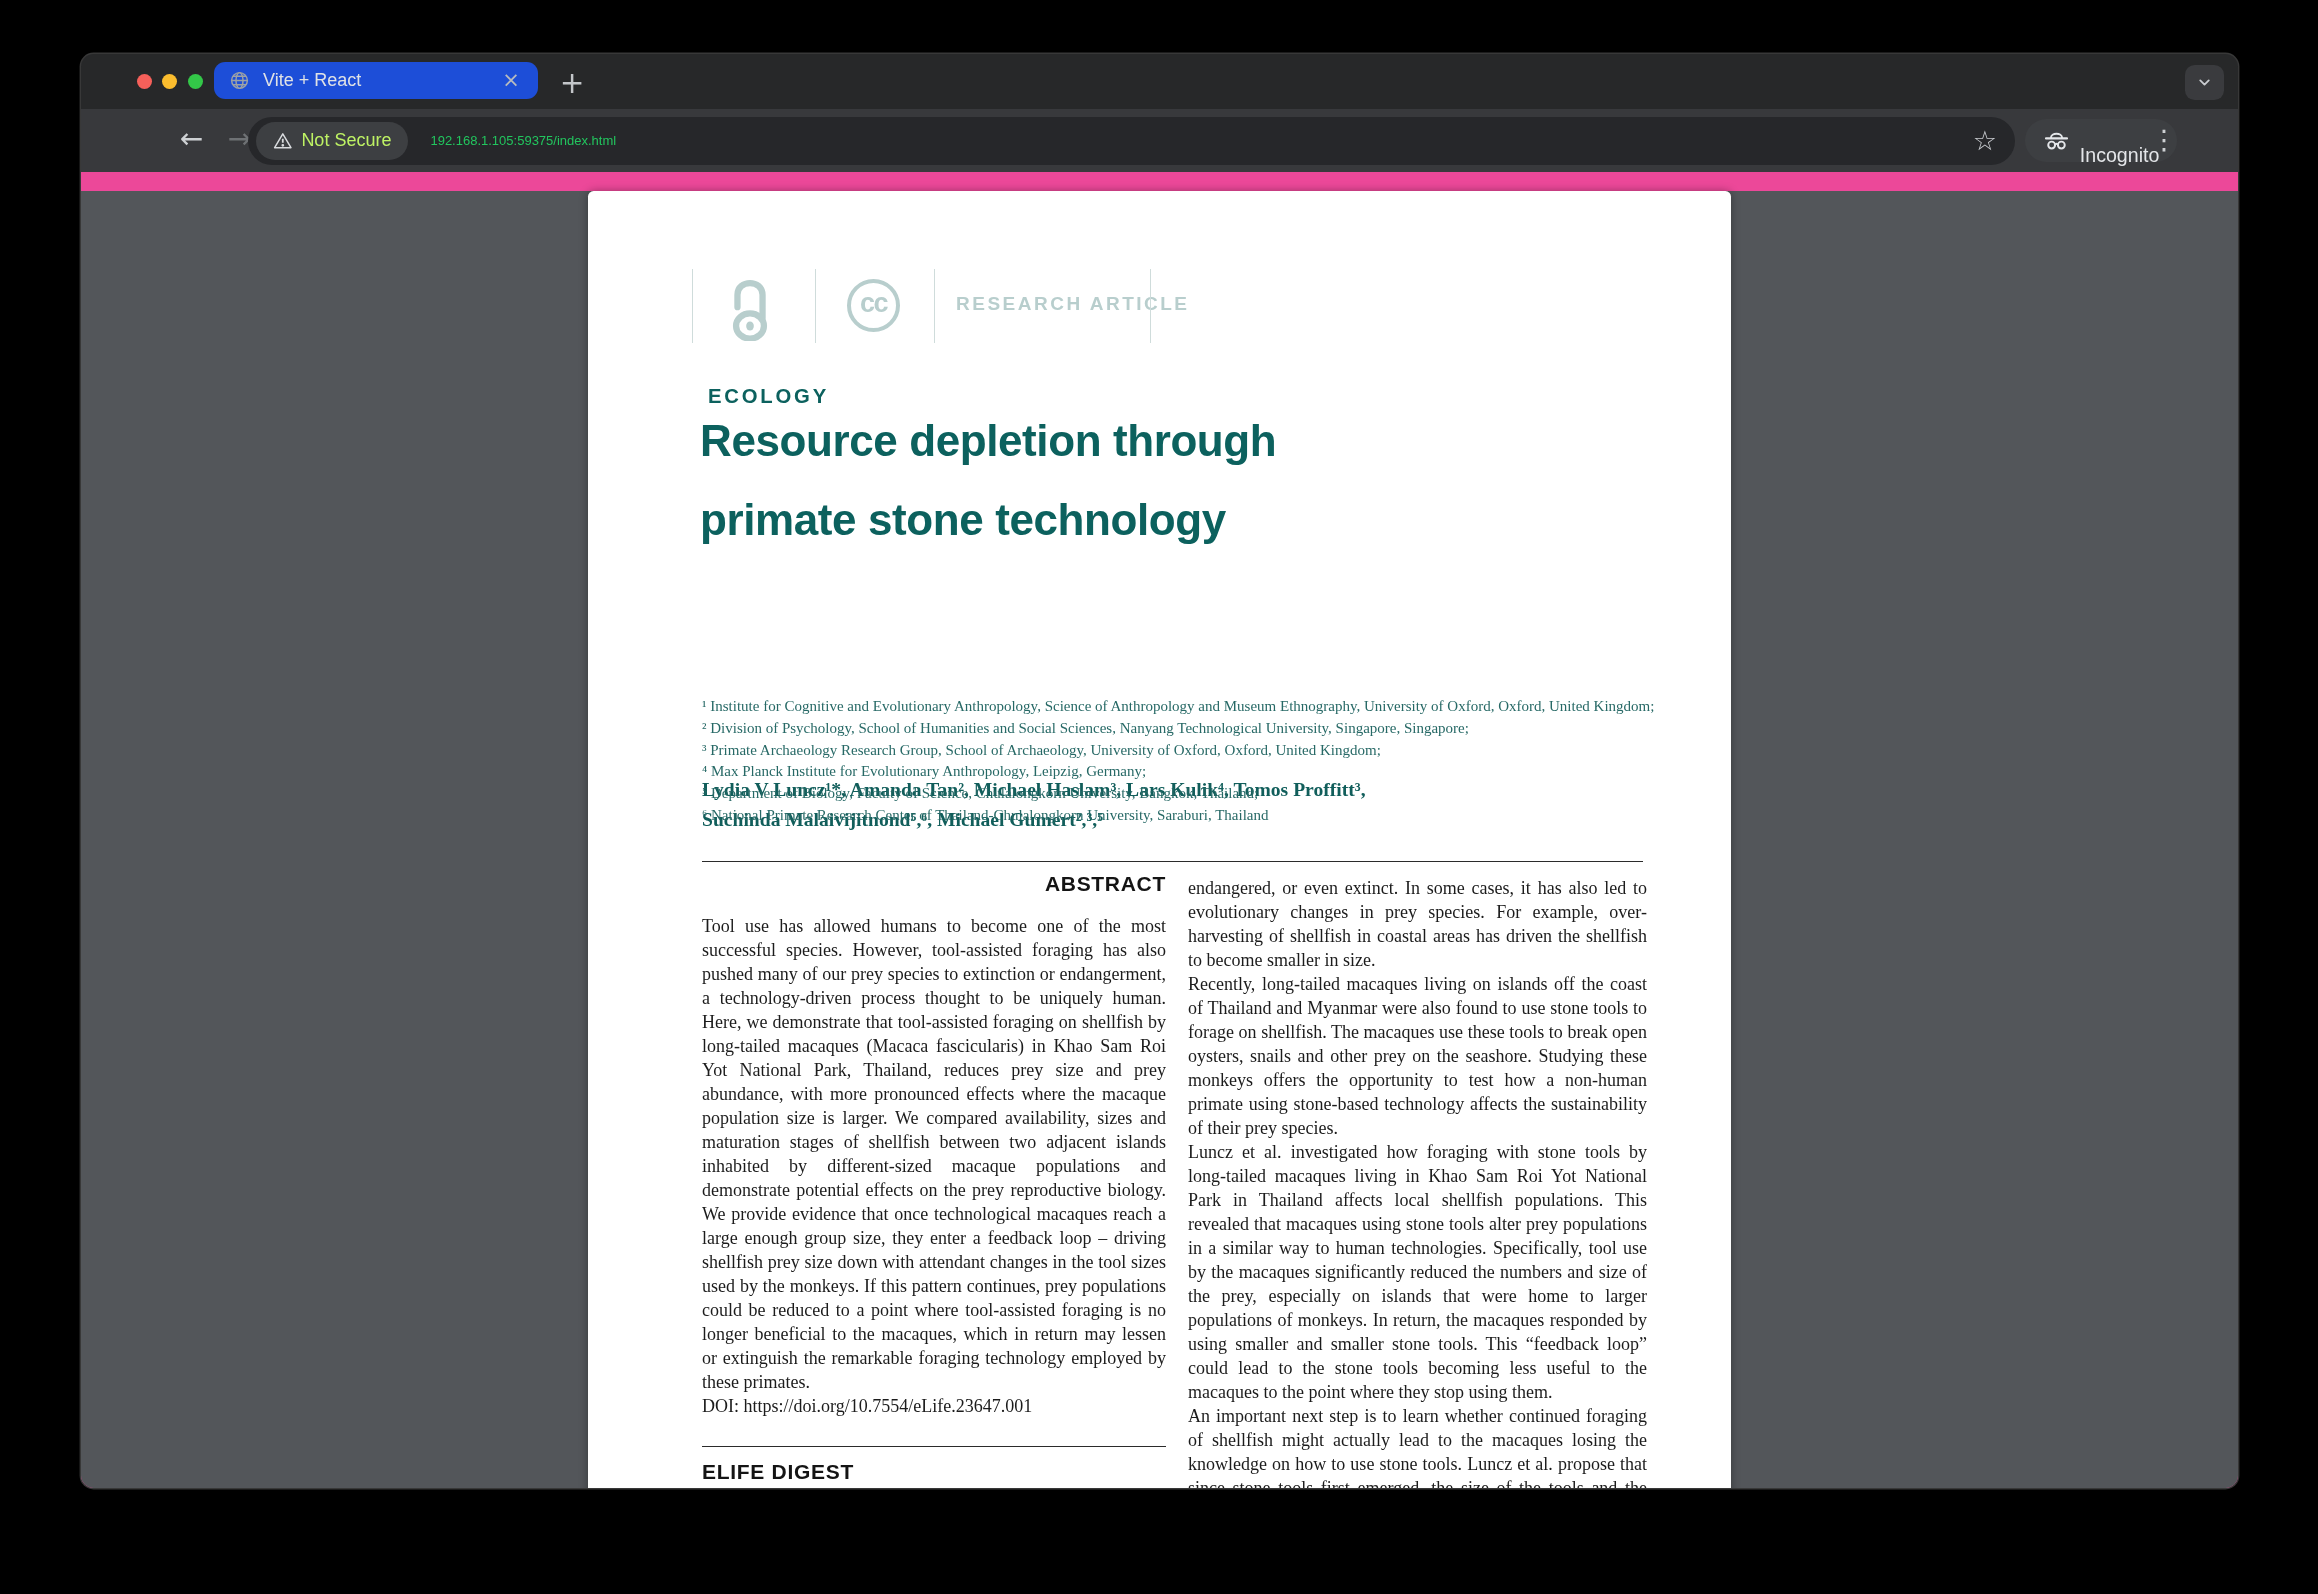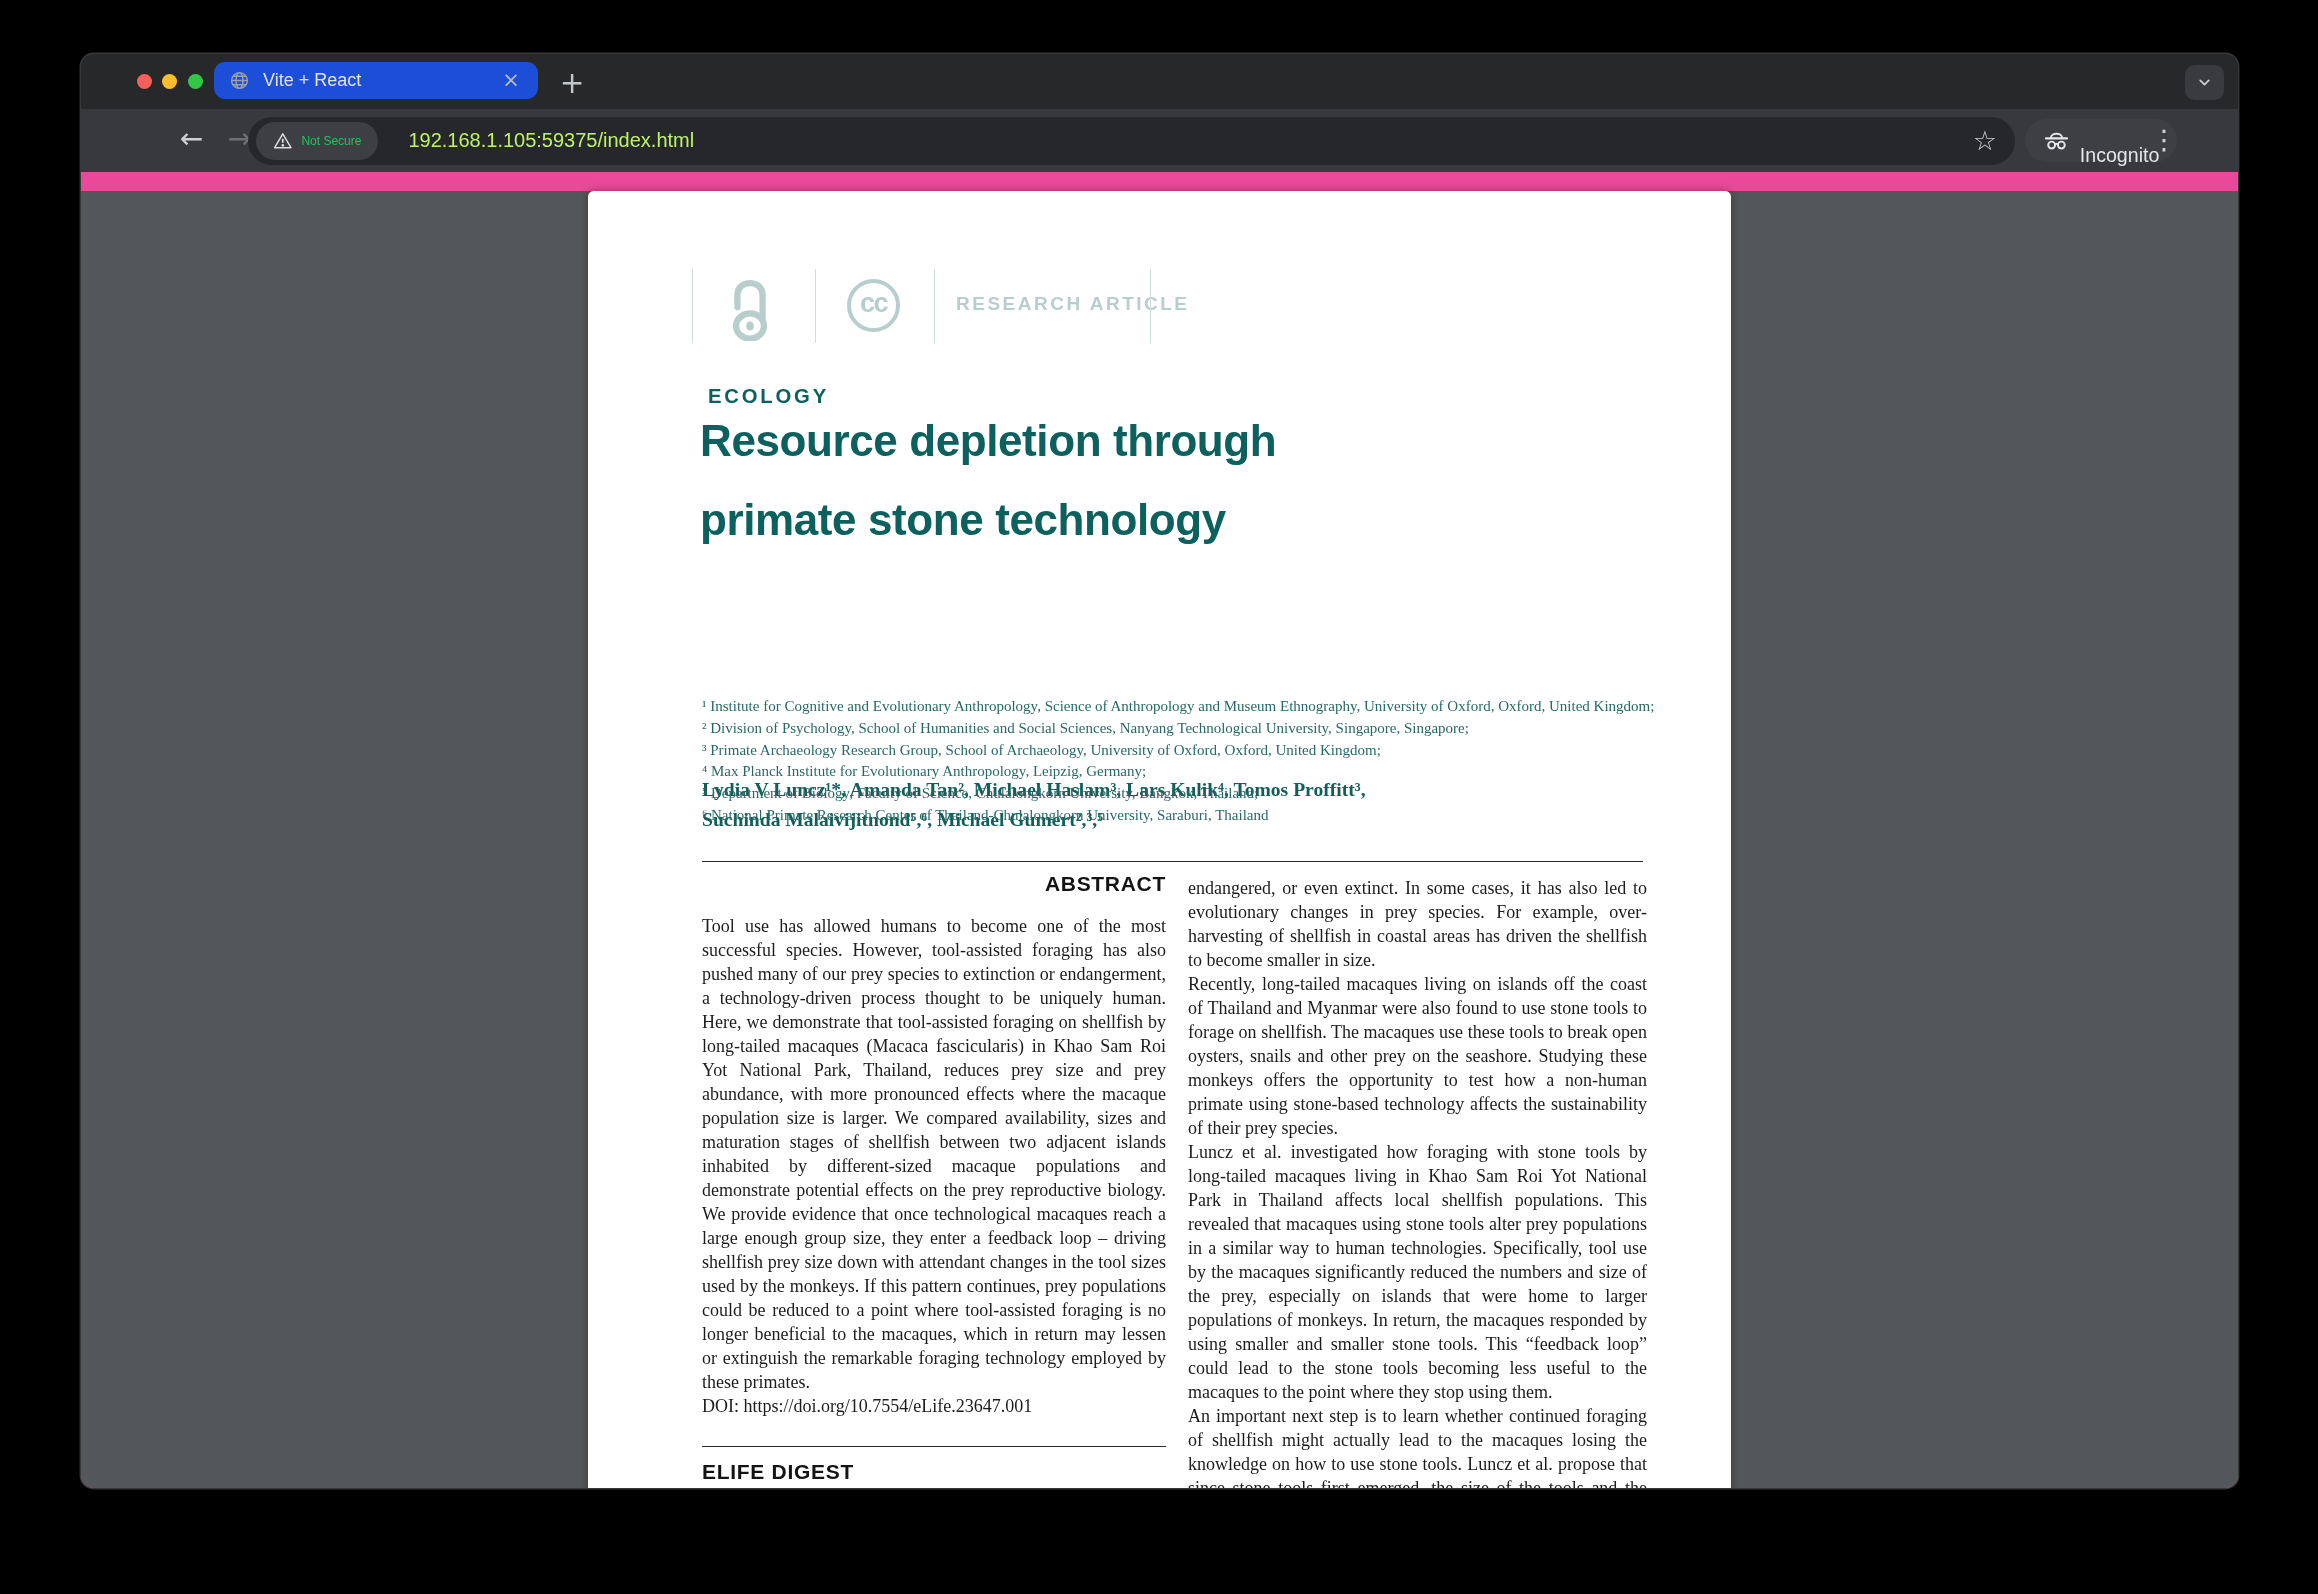--- a/index.html
+++ b/index.html
@@ -31,22 +31,22 @@
 
   
   #toolbar { left:0; top:55px; width:100%; height:63px; background:#38393C; }
   .navglyph { font-family:"DejaVu Sans",sans-serif; font-size:28px; color:#CDD0D3;
               top:12.6px; width:39px; text-align:center; }
   #nav-forward { color:#6E7174; }
   #omnibox { left:167px; top:7.7px; width:1767px; height:48px; border-radius:24px;
              background:#26272A; display:flex; align-items:center; }
   #security-chip { margin-left:8.4px; height:38px; border-radius:19px; background:#3D3F42;
                    display:flex; align-items:center; padding:0 17px; gap:8.4px; }
-  #security-label { color:#22c55e; font-size:12px; }
-  #url-text { color:#bef264; font-size:20px; margin-left:30px; flex:1; white-space:nowrap; }
+  #security-label { color:#bef264; font-size:18px; }
+  #url-text { color:#22c55e; font-size:13px; margin-left:22px; flex:1; white-space:nowrap; }
   #star { margin-right:18px; }
   #incognito-badge { left:1944px; top:9.8px; height:43px; border-radius:22px; background:#3D3F42;
                      display:flex; align-items:center; padding:0 18px; gap:9.8px; }
   #incognito-label { color:#E4E6E9; font-size:19.6px;margin-top:30px; }
   #menu-dots { left:2066px; top:11.2px; width:34px; height:39px; color:#CDD0D3;
                font-size:27px; line-height:39px; text-align:center;
                font-family:"DejaVu Sans",sans-serif; }
 
   
   #viewport { left:0; top:118px; width:100%; height:1316px; background:#ec4899; overflow:hidden; }

